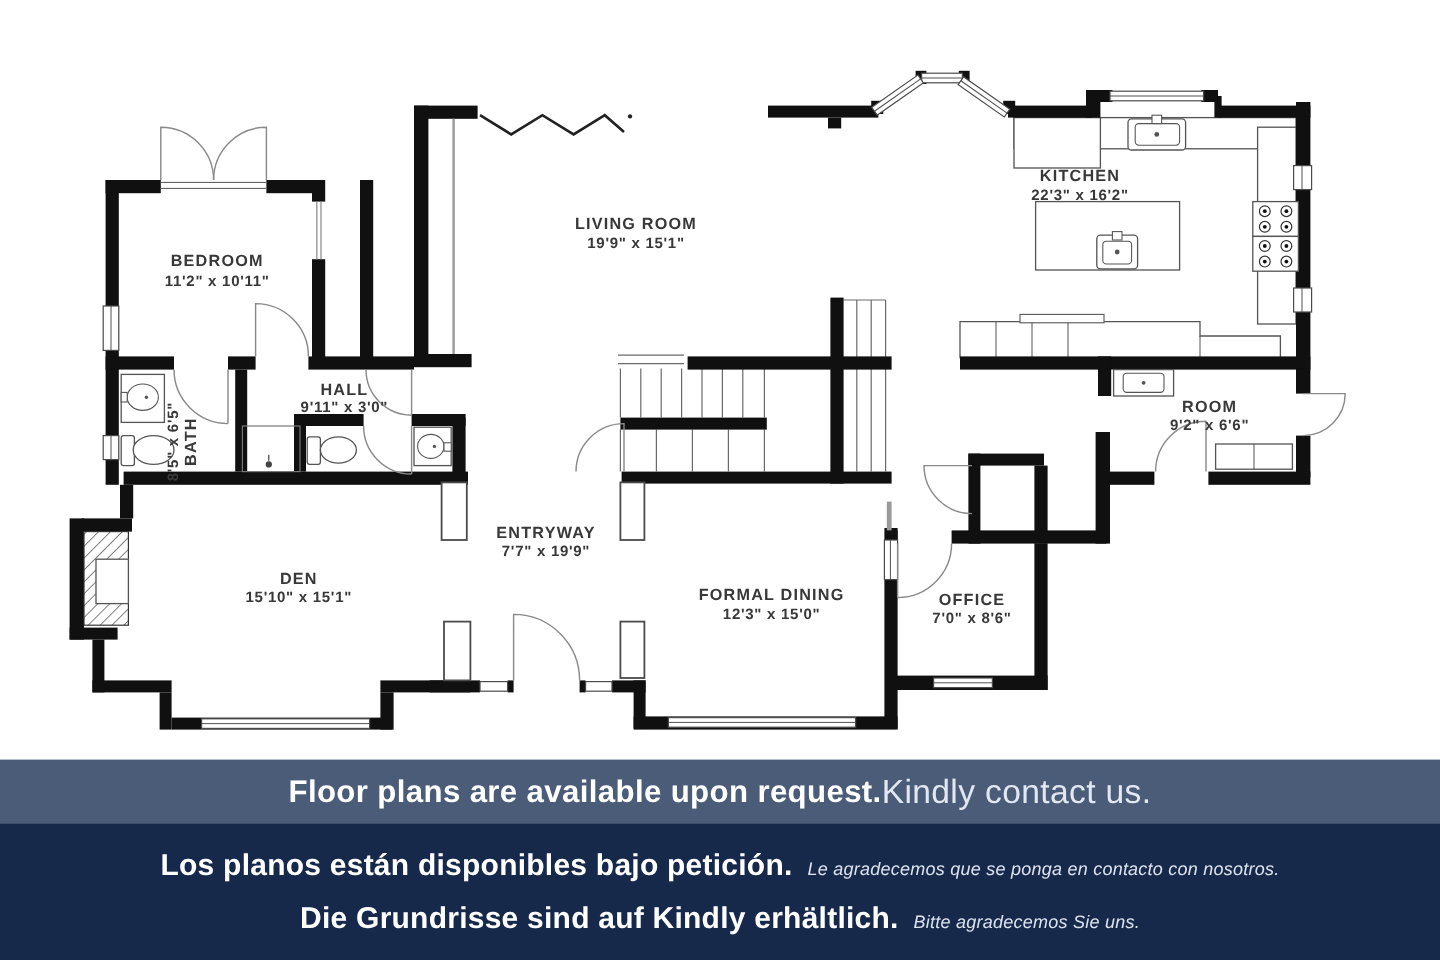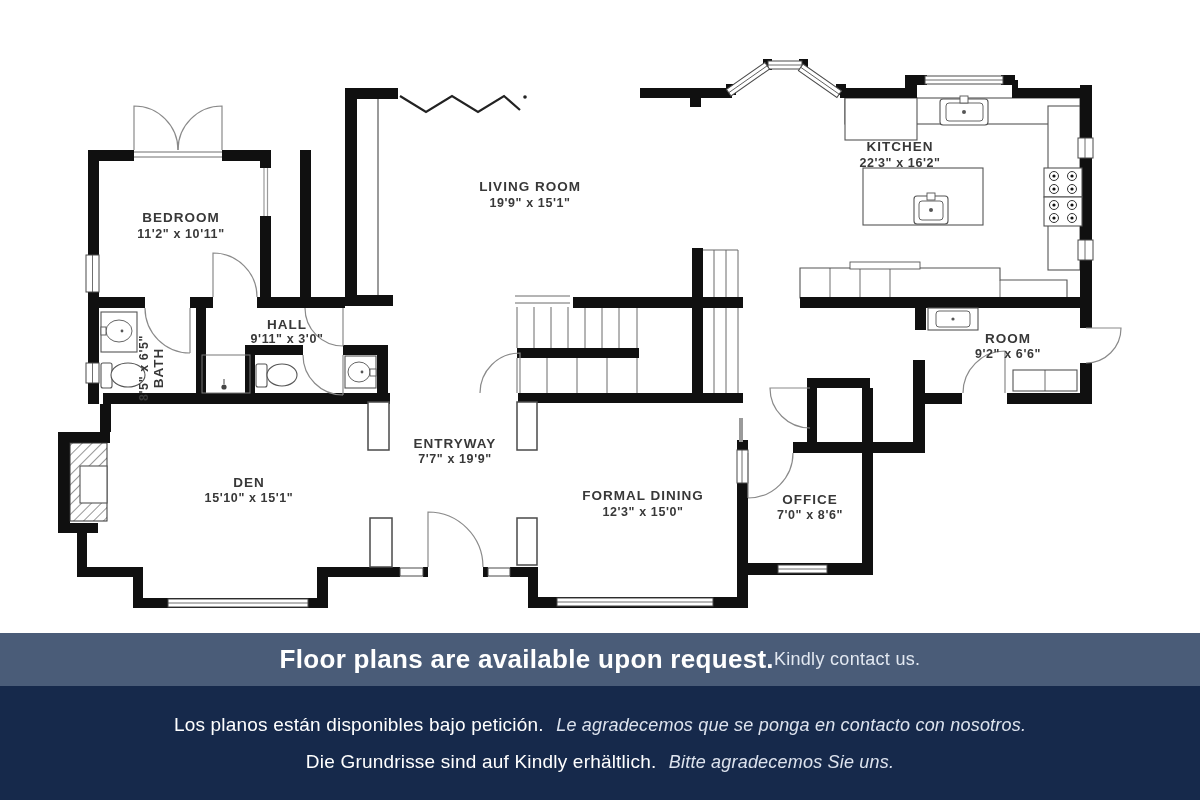--- a/index.html
+++ b/index.html
@@ -2,25 +2,25 @@
 <html><head>
 <meta charset="utf-8">
 <style>
   html,body{margin:0;padding:0;background:#ffffff;}
   .stage{position:relative;width:1200px;height:800px;background:#ffffff;overflow:hidden;
          font-family:"Liberation Sans",sans-serif;}
   .plan{position:absolute;left:0;top:0;width:1200px;height:633px;background:#ffffff;}
   .band{position:absolute;left:0;width:1200px;display:flex;align-items:center;justify-content:center;}
   .band-en{top:633px;height:53px;background:#4a5c78;text-align:center;}
   .band-en .b{color:#ffffff;font-weight:bold;font-size:26px;letter-spacing:.3px;}
-  .band-en .r{color:#e2e8f1;font-weight:normal;font-size:18px;letter-spacing:.3px;}
+  .band-en .r{color:#e2e8f1;font-weight:normal;font-size:28px;letter-spacing:.3px;}
   .band-int{top:686px;height:114px;background:#16294b;flex-direction:column;gap:15px;}
   .band-int .line{white-space:nowrap;}
-  .band-int .b{color:#ffffff;font-weight:normal;font-size:19px;letter-spacing:.2px;}
-  .band-int .i{color:#dde3ee;font-style:italic;font-weight:normal;font-size:18px;margin-left:8px;letter-spacing:.2px;}
+  .band-int .b{color:#ffffff;font-weight:bold;font-size:25px;letter-spacing:.2px;}
+  .band-int .i{color:#dde3ee;font-style:italic;font-weight:normal;font-size:15px;margin-left:8px;letter-spacing:.2px;}
   
   .w{fill:#101010;}
   .thin{fill:#9a9a9a;}
   .door{stroke:#8a8a8a;stroke-width:1.2;fill:none;}
   .win{fill:#ffffff;stroke:#4a4a4a;stroke-width:1;}
   .winline{stroke:#4a4a4a;stroke-width:.8;}
   .pier{fill:#ffffff;stroke:#4a4a4a;stroke-width:1.5;}
   .stair{stroke:#6a6a6a;stroke-width:1;}
   .fix{fill:#ffffff;stroke:#555555;stroke-width:1.1;}
   .fix2{fill:#ffffff;stroke:#555555;stroke-width:.9;}

